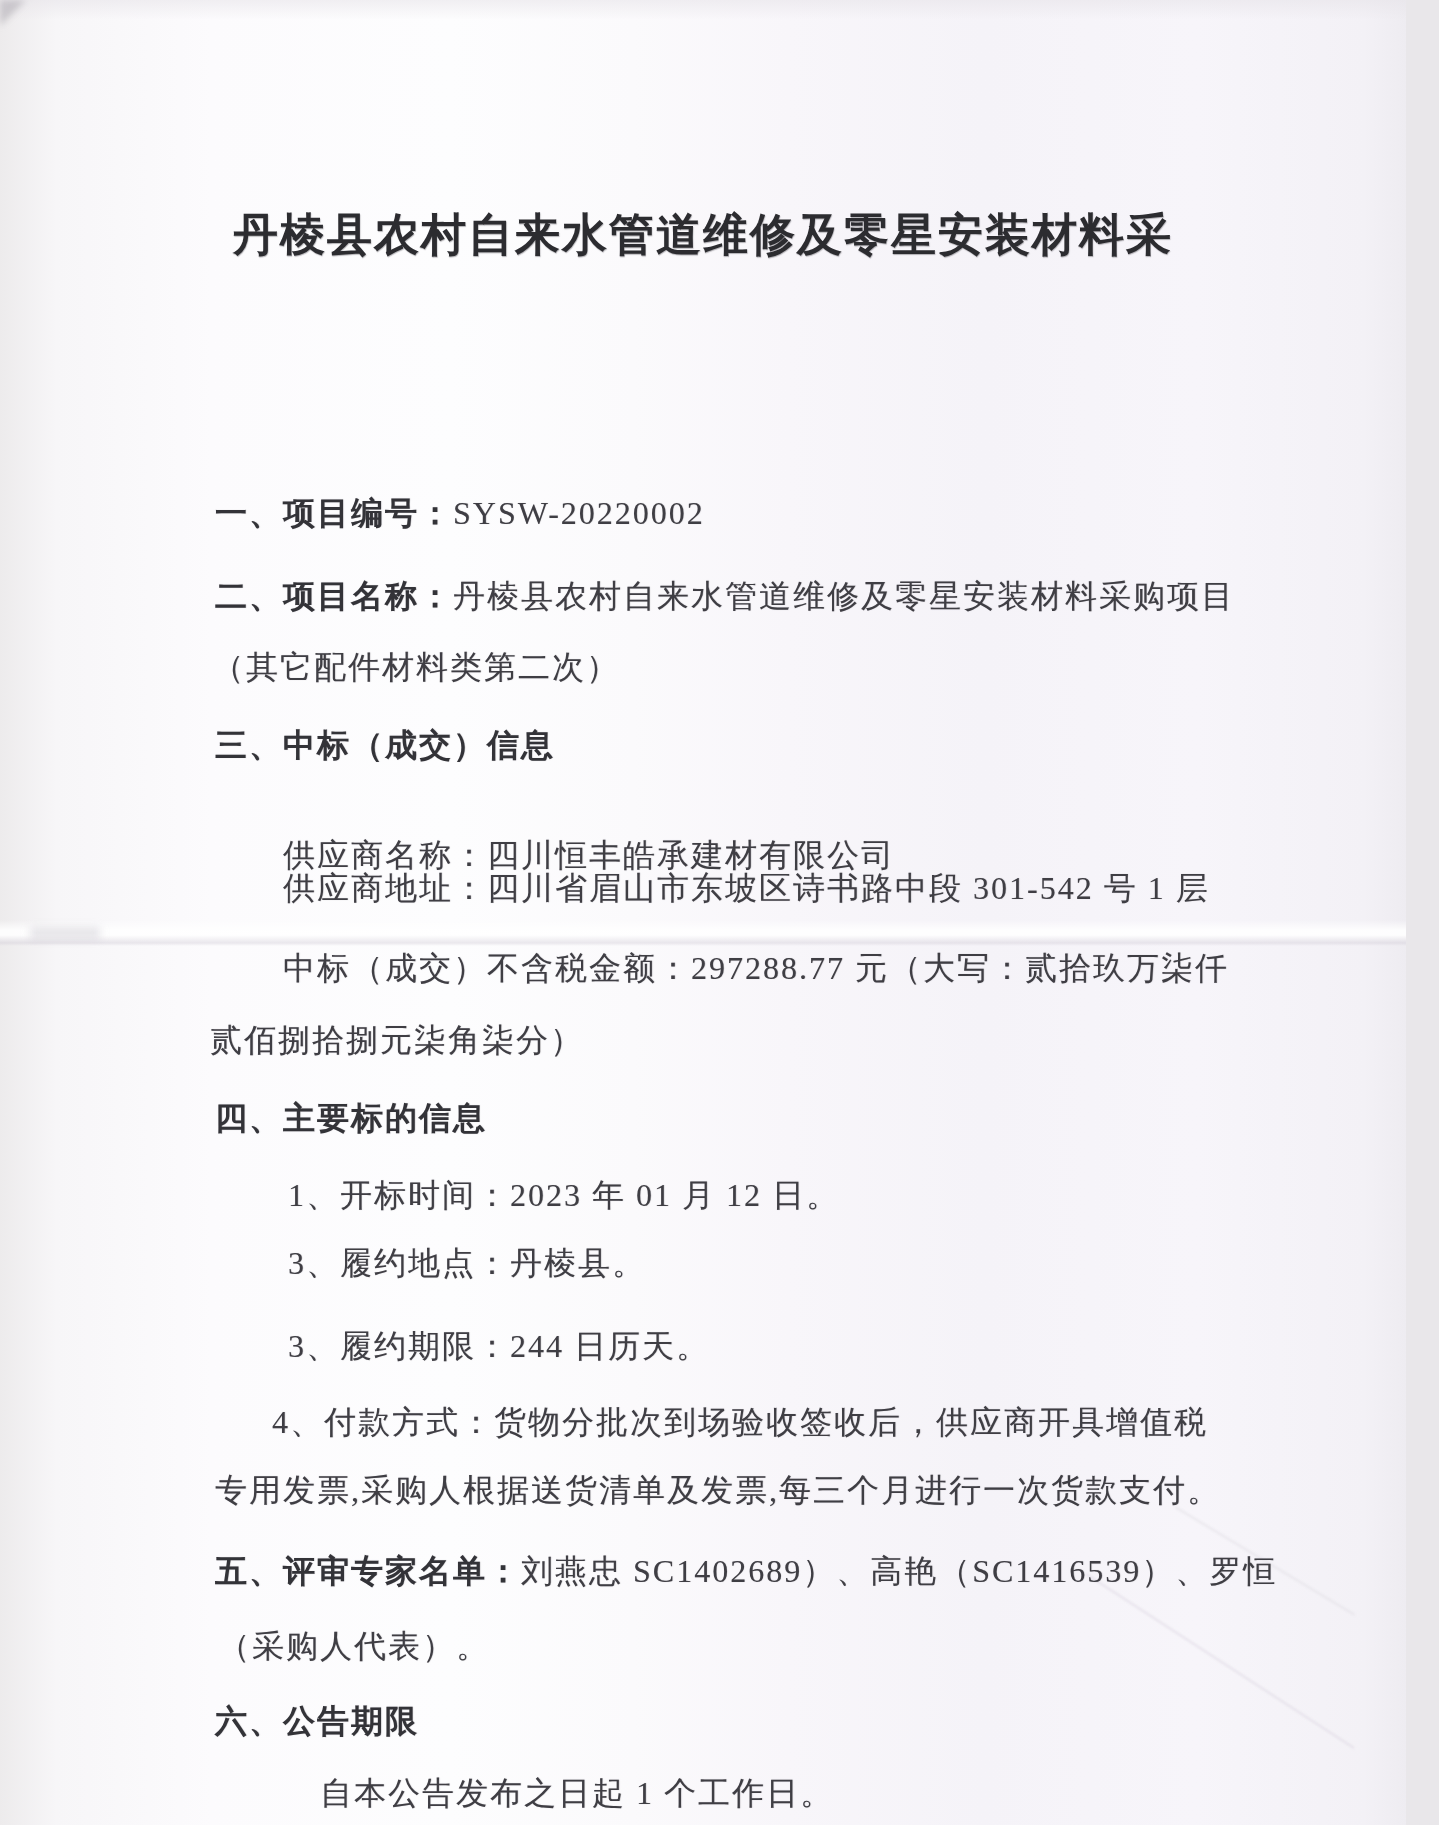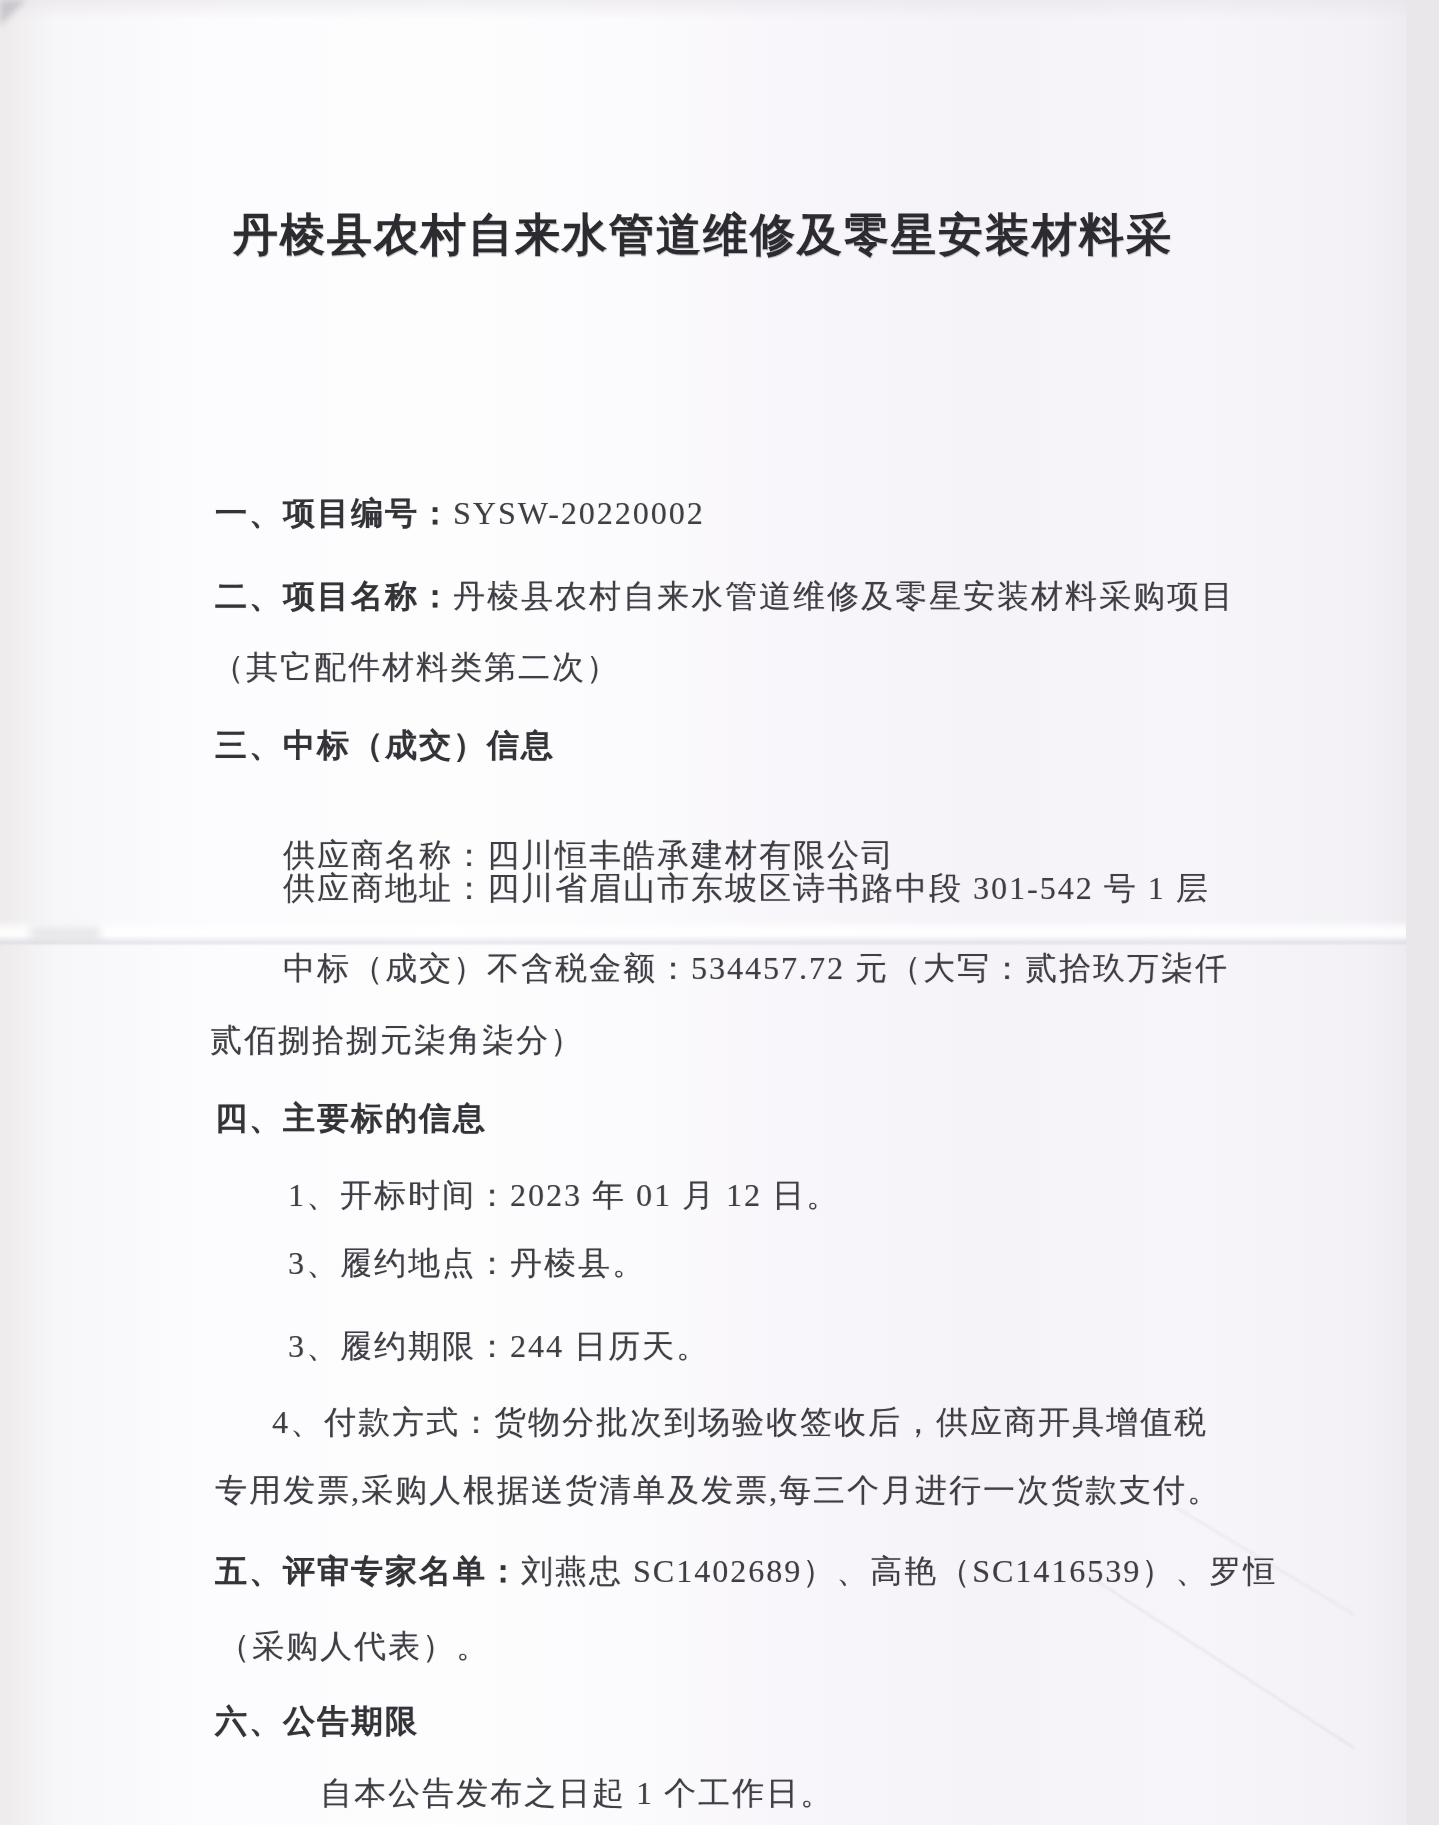--- a/index.html
+++ b/index.html
@@ -95,21 +95,21 @@
   <div class="line" style="top:570px; left:215px;margin-top:6px;"><span class="lbl">二、项目名称：</span><span class="txt">丹棱县农村自来水管道维修及零星安装材料采购项目</span></div>
 
   <div class="line" style="top:647px; left:212px;"><span class="txt">（其它配件材料类第二次）</span></div>
 
   <div class="line" style="top:725px; left:215px;"><span class="lbl">三、中标（成交）信息</span></div>
 
   <div class="line" style="top:797px; left:283px;margin-top:38px;"><span class="txt">供应商名称：四川恒丰皓承建材有限公司</span></div>
 
   <div class="line" style="top:868px; left:283px;"><span class="txt">供应商地址：四川省眉山市东坡区诗书路中段 301-542 号 1 层</span></div>
 
-  <div class="line" style="top:948px; left:283px;"><span class="txt">中标（成交）不含税金额：534457.72 元（大写：贰拾玖万柒仟</span></div>
+  <div class="line" style="top:948px; left:283px;"><span class="txt">中标（成交）不含税金额：297288.77 元（大写：贰拾玖万柒仟</span></div>
 
   <div class="line" style="top:1098px; left:215px;"><span class="lbl">四、主要标的信息</span></div>
 
   <div class="line" style="top:1020px; left:210px;"><span class="txt">贰佰捌拾捌元柒角柒分）</span></div>
 
   <div class="line" style="top:1175px; left:288px;"><span class="txt">1、开标时间：2023 年 01 月 12 日。</span></div>
 
   <div class="line" style="top:1243px; left:288px;"><span class="txt">3、履约地点：丹棱县。</span></div>
 
   <div class="line" style="top:1326px; left:288px;"><span class="txt">3、履约期限：244 日历天。</span></div>

